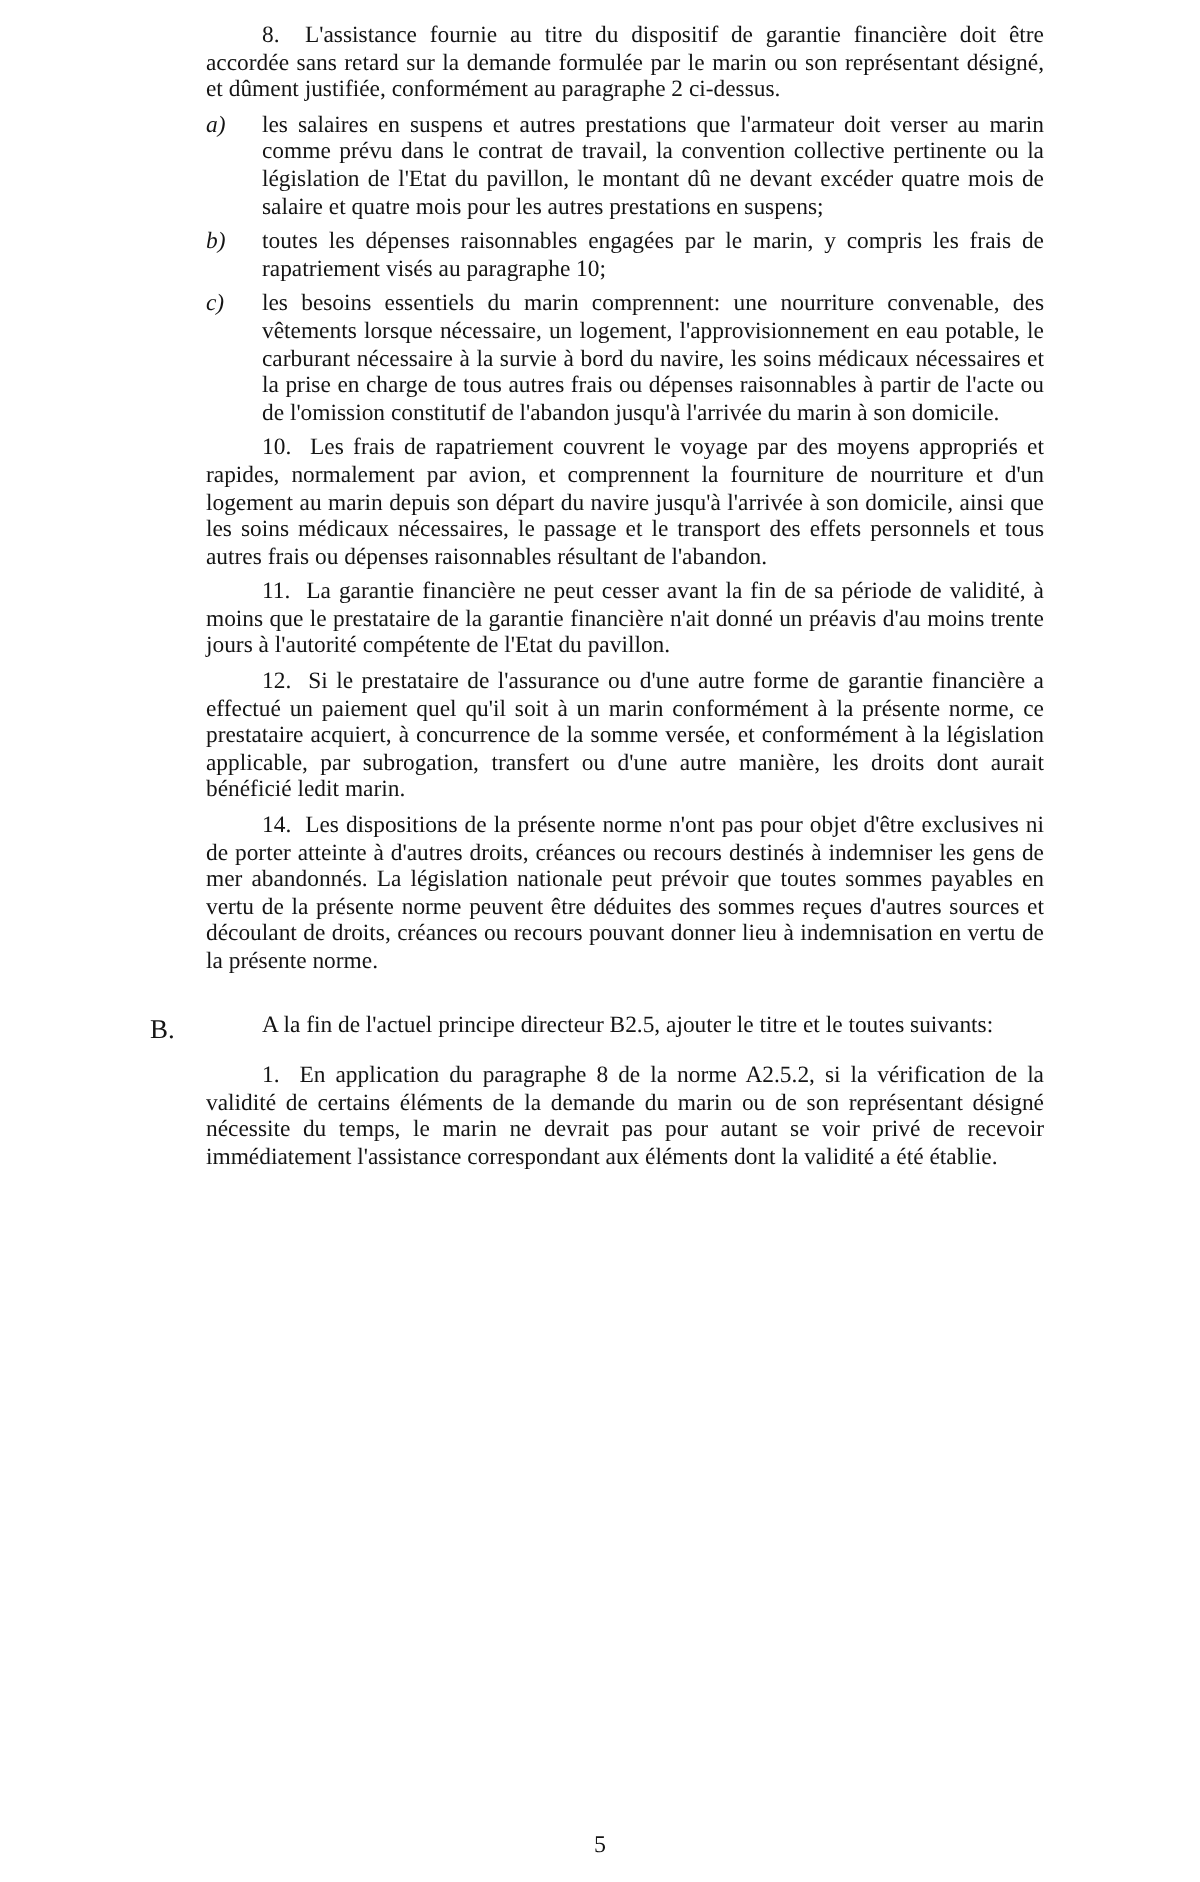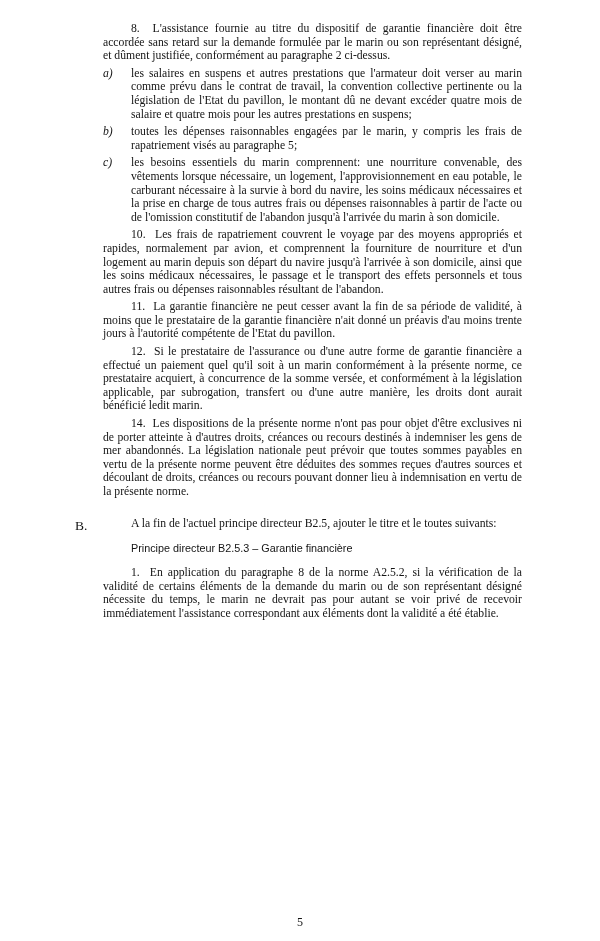--- a/index.html
+++ b/index.html
@@ -14,21 +14,21 @@
   }
   .page {
     position: relative;
     width: 600px;
     height: 941px;
     background: #ffffff;
   }
   .content {
     position: absolute;
     left: 103px;
-    top: 22px;
+    top: 11px;
     width: 419px;
   }
   .body-para {
     font-size: 11.7px;
     line-height: 13.6px;
     text-align: justify;
     text-indent: 28px;
     margin-bottom: 4px;
   }
   .list-item {
@@ -99,21 +99,21 @@
     <p class="body-para">8.&nbsp;&nbsp;L'assistance fournie au titre du dispositif de garantie financière doit être accordée sans retard sur la demande formulée par le marin ou son représentant désigné, et dûment justifiée, conformément au paragraphe 2 ci-dessus.</p>
 
 
     <div class="list-item">
       <span class="marker">a)</span>
       <span>les salaires en suspens et autres prestations que l'armateur doit verser au marin comme prévu dans le contrat de travail, la convention collective pertinente ou la législation de l'Etat du pavillon, le montant dû ne devant excéder quatre mois de salaire et quatre mois pour les autres prestations en suspens;</span>
     </div>
 
     <div class="list-item">
       <span class="marker">b)</span>
-      <span>toutes les dépenses raisonnables engagées par le marin, y compris les frais de rapatriement visés au paragraphe 5;</span>
+      <span>toutes les dépenses raisonnables engagées par le marin, y compris les frais de rapatriement visés au paragraphe 10;</span>
     </div>
 
     <div class="list-item">
       <span class="marker">c)</span>
       <span>les besoins essentiels du marin comprennent: une nourriture convenable, des vêtements lorsque nécessaire, un logement, l'approvisionnement en eau potable, le carburant nécessaire à la survie à bord du navire, les soins médicaux nécessaires et la prise en charge de tous autres frais ou dépenses raisonnables à partir de l'acte ou de l'omission constitutif de l'abandon jusqu'à l'arrivée du marin à son domicile.</span>
     </div>
 
     <p class="body-para">10.&nbsp;&nbsp;Les frais de rapatriement couvrent le voyage par des moyens appropriés et rapides, normalement par avion, et comprennent la fourniture de nourriture et d'un logement au marin depuis son départ du navire jusqu'à l'arrivée à son domicile, ainsi que les soins médicaux nécessaires, le passage et le transport des effets personnels et tous autres frais ou dépenses raisonnables résultant de l'abandon.</p>
 
     <p class="body-para">11.&nbsp;&nbsp;La garantie financière ne peut cesser avant la fin de sa période de validité, à moins que le prestataire de la garantie financière n'ait donné un préavis d'au moins trente jours à l'autorité compétente de l'Etat du pavillon.</p>
@@ -123,21 +123,20 @@
 
     <p class="body-para">14.&nbsp;&nbsp;Les dispositions de la présente norme n'ont pas pour objet d'être exclusives ni de porter atteinte à d'autres droits, créances ou recours destinés à indemniser les gens de mer abandonnés. La législation nationale peut prévoir que toutes sommes payables en vertu de la présente norme peuvent être déduites des sommes reçues d'autres sources et découlant de droits, créances ou recours pouvant donner lieu à indemnisation en vertu de la présente norme.</p>
 
     <div class="section-b">
       <div class="section-heading">
         <span class="section-label">B.</span>
       </div>
 
       <p class="section-intro">A la fin de l'actuel principe directeur B2.5, ajouter le titre et le toutes suivants:</p>
 
-      <div class="guideline-heading">Principe directeur B2.5.3 – Garantie financière</div>
 
       <p class="final-para">1.&nbsp;&nbsp;En application du paragraphe 8 de la norme A2.5.2, si la vérification de la validité de certains éléments de la demande du marin ou de son représentant désigné nécessite du temps, le marin ne devrait pas pour autant se voir privé de recevoir immédiatement l'assistance correspondant aux éléments dont la validité a été établie.</p>
     </div>
 
   </div>
 
   <div class="page-footer">5</div>
 </div>
 
 </body></html>

